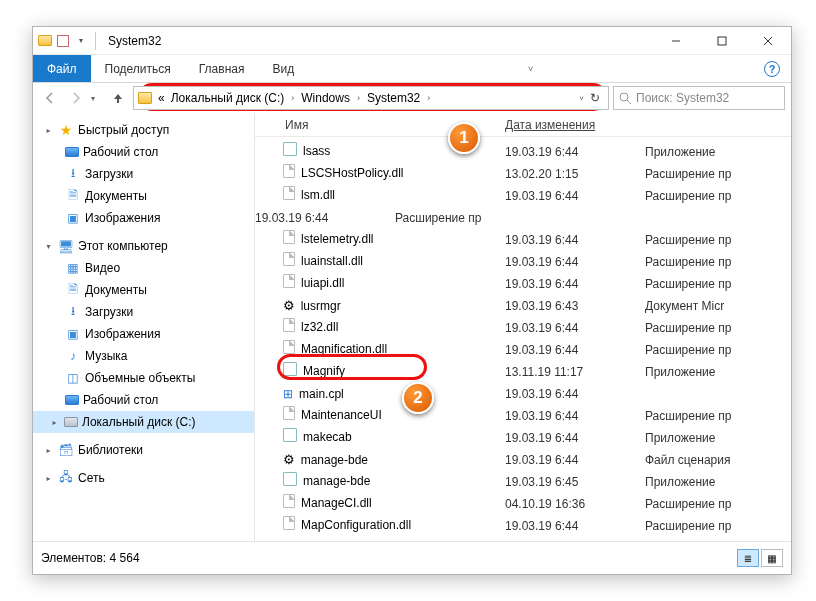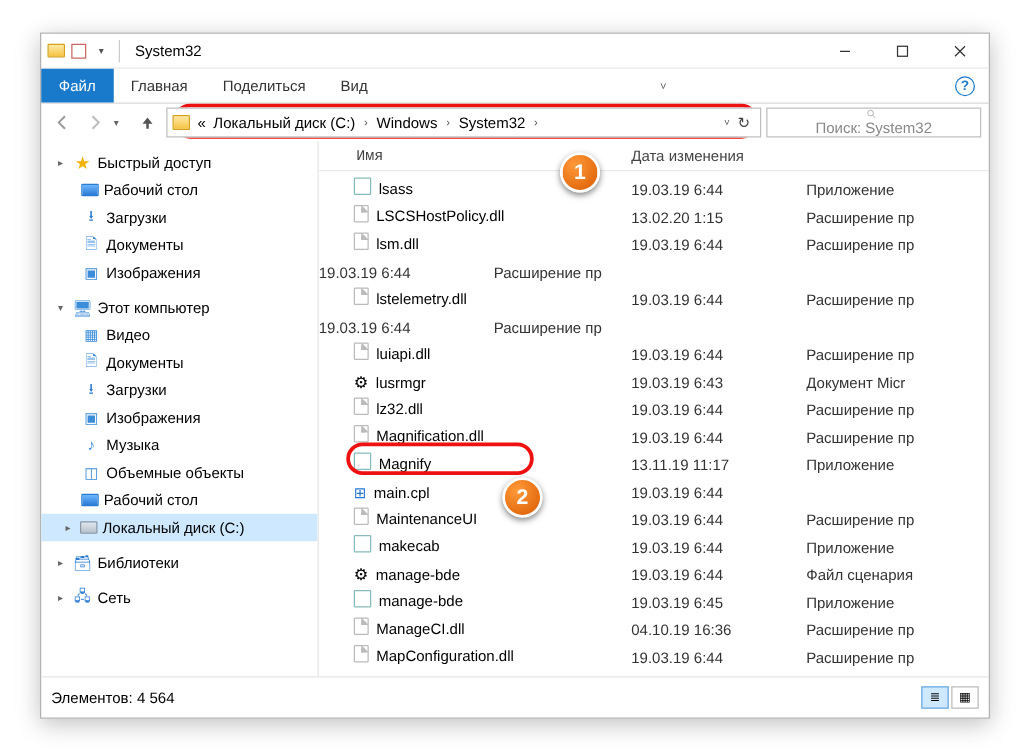--- a/index.html
+++ b/index.html
@@ -21,35 +21,35 @@
   .addrrow{height:30px;display:flex;align-items:center;padding:3px 6px;gap:4px; position:relative;}
   .nav-btn{width:22px;height:22px;border-radius:2px;display:flex;align-items:center;justify-content:center;color:#888;}
   .nav-btn svg{width:12px;height:12px;}
   .dd-arrow{width:12px;font-size:8px;color:#666;}
   .addr{flex:1;height:24px;border:1px solid #c0c0c0;display:flex;align-items:center;padding:0 4px;gap:2px;background:#fff;position:relative;z-index:2;}
   .addr .folder-ic{width:16px;height:16px;margin-right:2px;}
   .bc-item{padding:0 2px;}
   .bc-sep{font-size:9px;color:#555;padding:0 3px;}
   .addr .refresh{margin-left:auto;display:flex;gap:6px;align-items:center;padding-right:4px;}
   .addr .refresh .v{font-size:8px;color:#555;}
-  .search{width:172px;height:24px;border:1px solid #c0c0c0;display:flex;align-items:center;padding:0 4px;color:#888;flex-direction:column;}
+  .search{width:172px;height:24px;border:1px solid #c0c0c0;display:flex;align-items:center;padding:0 4px;color:#888;}
   .search .mg{margin-right:4px;width:14px;height:14px;}
   .highlight-addr{position:absolute;left:105px;right:184px;top:0px;height:28px;border:3px solid #e11;border-radius:14px;z-index:1;pointer-events:none;}
   .body{flex:1;display:flex;min-height:0;}
   .sidebar{width:222px;border-right:1px solid #e5e5e5;padding:6px 0;overflow:hidden;}
   .side-group{margin-bottom:6px;}
   .side-item{display:flex;align-items:center;height:22px;padding-left:10px;gap:4px;white-space:nowrap;}
   .side-item.l2{padding-left:32px;}
   .side-item.sel{background:#cde8ff;}
   .side-item .tw{width:11px;font-size:8px;color:#666;flex-shrink:0;text-align:center;}
   .side-item .ic{width:16px;height:16px;flex-shrink:0;display:inline-flex;align-items:center;justify-content:center;}
   .content{flex:1;display:flex;flex-direction:column;min-width:0;}
   .cols{height:24px;display:flex;align-items:center;border-bottom:1px solid #eaeaea;color:#444;}
-  .col-name{width:250px;padding-left:30px;font-family:Liberation Mono, monospace;}
-  .col-date{width:140px;}
+  .col-name{width:250px;padding-left:30px;}
+  .col-date{width:140px;text-decoration:underline;}
   .col-type{flex:1;}
   .rows{flex:1;overflow:hidden;position:relative;}
   .row{height:22px;display:flex;align-items:flex-end;white-space:nowrap;}
   .row .rn{width:250px;display:flex;align-items:center;gap:6px;padding-left:28px;}
   .row .rn .ic{width:16px;height:16px;flex-shrink:0;}
   .row .rd{width:140px;color:#333;}
   .row .rt{flex:1;color:#333;overflow:hidden;}
   .highlight-row{position:absolute;border:3px solid #e11;border-radius:14px;pointer-events:none;z-index:3;}
   .callout{position:absolute;width:32px;height:32px;border-radius:50%;background:radial-gradient(circle at 35% 30%, #ff9a3a, #d95a00);border:2px solid #fff;box-shadow:0 2px 5px rgba(0,0,0,.5);color:#fff;font-size:17px;font-weight:bold;display:flex;align-items:center;justify-content:center;z-index:10;}
   .status{height:24px;border-top:1px solid #e5e5e5;display:flex;align-items:center;padding:16px 8px;}
@@ -108,24 +108,24 @@
           </svg>
         </div>
     </div>
   </div>
 
   <div class="ribbon-tabs">
     <div class="ribbon-tab file">
         <span>Файл</span>
       </div>
     <div class="ribbon-tab">
+        <span>Поделиться</span>
+      </div>
+    <div class="ribbon-tab">
         <span>Главная</span>
-      </div>
-    <div class="ribbon-tab">
-        <span>Поделиться</span>
       </div>
     <div class="ribbon-tab">
         <span>Вид</span>
       </div>
     <div class="ribbon-right" style="font-size:9px;color:#666;">˅</div>
     <div class="ribbon-right">
         <span class="help">?</span>
       </div>
   </div>
 
@@ -290,20 +290,24 @@
           </div>
           <div class="row">
             <div class="rn">
               <span><span class="ic ic-file" style="width:12px;height:14px;display:inline-block;"></span></span>
               <span>lstelemetry.dll</span>
             </div>
             <div class="rd">19.03.19 6:44</div>
             <div class="rt">Расширение пр</div>
           </div>
           <div class="row">
+            <div class="rn">
+              <span><span class="ic ic-file" style="width:12px;height:14px;display:inline-block;"></span></span>
+              <span>luainstall.dll</span>
+            </div>
             <div class="rd">19.03.19 6:44</div>
             <div class="rt">Расширение пр</div>
           </div>
           <div class="row">
             <div class="rn">
               <span><span class="ic ic-file" style="width:12px;height:14px;display:inline-block;"></span></span>
               <span>luiapi.dll</span>
             </div>
             <div class="rd">19.03.19 6:44</div>
             <div class="rt">Расширение пр</div>

